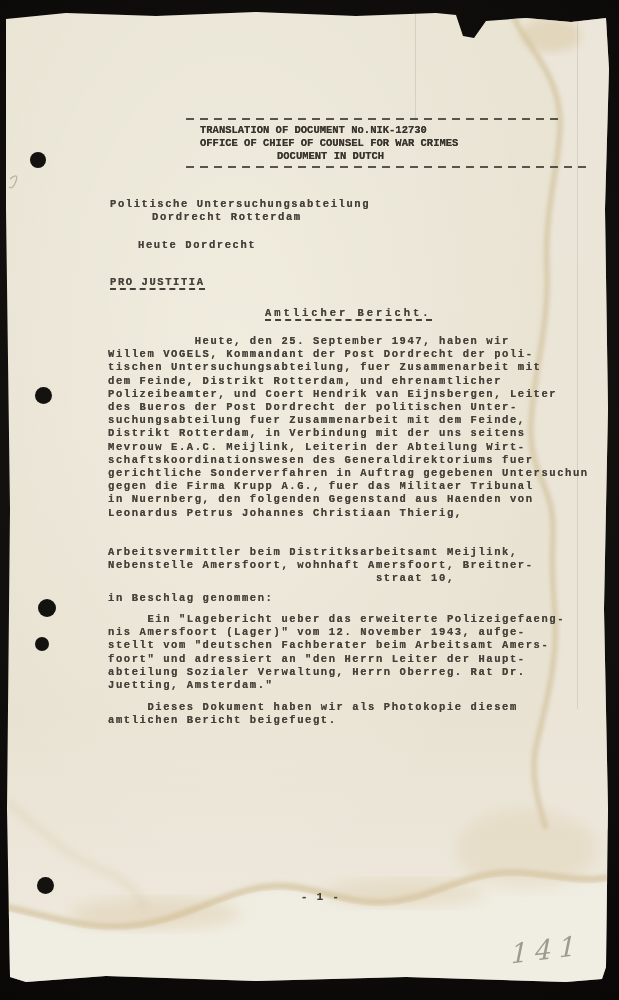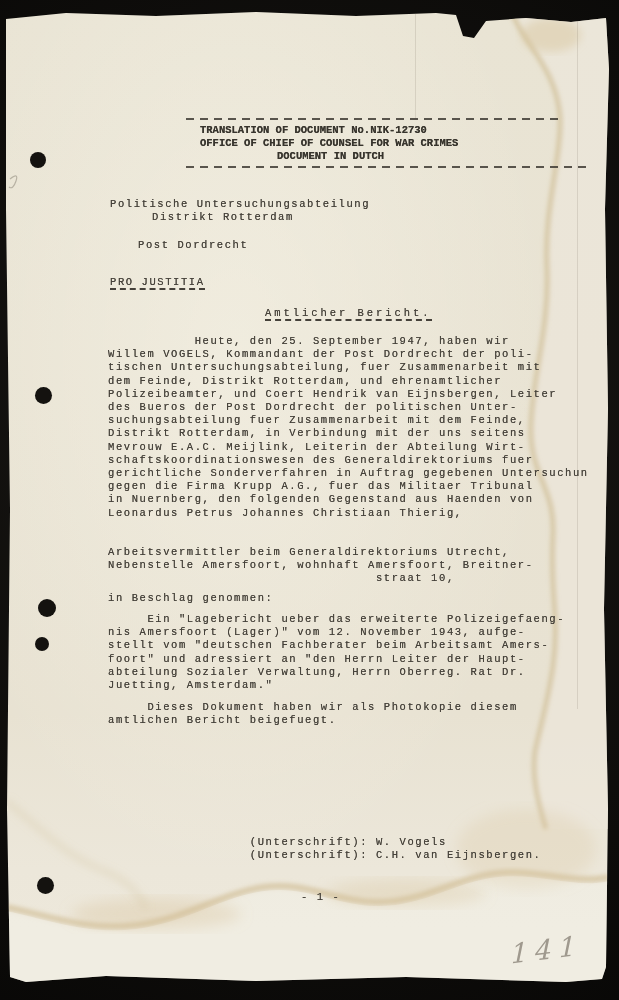--- a/index.html
+++ b/index.html
@@ -26,21 +26,21 @@
       560px 973px, 400px 968px, 250px 972px, 100px 967px, 20px 973px, 4px 968px,
       1px 800px, 4px 500px, 0px 200px
     );
     box-shadow:0 0 18px rgba(0,0,0,.6);
   }
   .stains{position:absolute;inset:0;pointer-events:none;}
   .hole{position:absolute;background:#14120f;border-radius:50%;}
   .tline{
     position:absolute;white-space:pre;
     font-size:10.5px;line-height:13.2px;letter-spacing:1.58px;
-    color:#45413a;text-shadow:0 0 .5px rgba(62,57,48,.75);
+    color:#45413a;text-shadow:0 0 .5px rgba(62,57,48,.75);font-weight:bold;
   }
   .stamp{letter-spacing:0;color:#37342d;font-weight:700;text-shadow:0 0 .6px rgba(40,37,30,.8);}
   .dashrule{
     position:absolute;height:2.2px;opacity:.85;
     background:repeating-linear-gradient(90deg,#3e3a33 0 8px,transparent 8px 14px);
   }
   .u-dash{border-bottom:2px dashed #45413a;padding-bottom:0px;}
   .title-spread{letter-spacing:2.95px;margin-top:12px;}
   .pencil{
     position:absolute;left:505px;top:925px;
@@ -104,53 +104,51 @@
   <div class="hole" style="left:29px;top:628px;width:14px;height:14px"></div>
   <div class="hole" style="left:31px;top:868px;width:17px;height:17px"></div>
 
   <div class="dashrule" style="left:180px;top:109px;width:372px"></div>
   <div class="tline stamp" style="left:194px;top:115px">TRANSLATION OF DOCUMENT No.NIK-12730</div>
   <div class="tline stamp" style="left:194px;top:128px">OFFICE OF CHIEF OF COUNSEL FOR WAR CRIMES</div>
   <div class="tline stamp" style="left:271px;top:141px">DOCUMENT IN DUTCH</div>
   <div class="dashrule" style="left:180px;top:157px;width:402px"></div>
 
   <div class="tline" style="left:104px;top:189px">Politische Untersuchungsabteilung</div>
-  <div class="tline" style="left:146px;top:202px">Distrikt Rotterdam</div>
-  <div class="tline" style="left:132px;top:230px">Post Dordrecht</div>
+  <div class="tline" style="left:146px;top:202px">Dordrecht Rotterdam</div>
+  <div class="tline" style="left:132px;top:230px">Heute Dordrecht</div>
 
   <div class="tline" style="left:104px;top:267px"><span class="u-dash">PRO JUSTITIA</span></div>
   <div class="tline title-spread" style="left:259px;top:286px"><span class="u-dash">Amtlicher Bericht.</span></div>
 
   <div class="tline" style="left:102px;top:326px">           Heute, den 25. September 1947, haben wir
 Willem VOGELS, Kommandant der Post Dordrecht der poli-
 tischen Untersuchungsabteilung, fuer Zusammenarbeit mit
 dem Feinde, Distrikt Rotterdam, und ehrenamtlicher
 Polizeibeamter, und Coert Hendrik van Eijnsbergen, Leiter
 des Bueros der Post Dordrecht der politischen Unter-
 suchungsabteilung fuer Zusammenarbeit mit dem Feinde,
 Distrikt Rotterdam, in Verbindung mit der uns seitens
 Mevrouw E.A.C. Meijlink, Leiterin der Abteilung Wirt-
 schaftskoordinationswesen des Generaldirektoriums fuer
 gerichtliche Sonderverfahren in Auftrag gegebenen Untersuchun
 gegen die Firma Krupp A.G., fuer das Militaer Tribunal
 in Nuernberg, den folgenden Gegenstand aus Haenden von
 Leonardus Petrus Johannes Christiaan Thierig,</div>
-  <div class="tline" style="left:102px;top:537px">Arbeitsvermittler beim Generaldirektoriums Utrecht,
+  <div class="tline" style="left:102px;top:537px">Arbeitsvermittler beim Distritksarbeitsamt Meijlink,
 Nebenstelle Amersfoort, wohnhaft Amersfoort, Breitner-
                                   straat 10,</div>
   <div class="tline" style="left:102px;top:583px">in Beschlag genommen:</div>
   <div class="tline" style="left:102px;top:604px">     Ein "Lagebericht ueber das erweiterte Polizeigefaeng-
 nis Amersfoort (Lager)" vom 12. November 1943, aufge-
 stellt vom "deutschen Fachberater beim Arbeitsamt Amers-
 foort" und adressiert an "den Herrn Leiter der Haupt-
 abteilung Sozialer Verwaltung, Herrn Oberreg. Rat Dr.
 Juetting, Amsterdam."</div>
   <div class="tline" style="left:102px;top:692px">     Dieses Dokument haben wir als Photokopie diesem
 amtlichen Bericht beigefuegt.</div>
 
-  <div class="tline" style="left:102px;top:827px">                  (Unterschrift): W. Vogels
-                  (Unterschrift): C.H. van Eijnsbergen.</div>
 
   <div class="tline" style="left:295px;top:882px">- 1 -</div>
 
   <div class="pencil">141</div>
 
 </div>
 
 </body></html>

